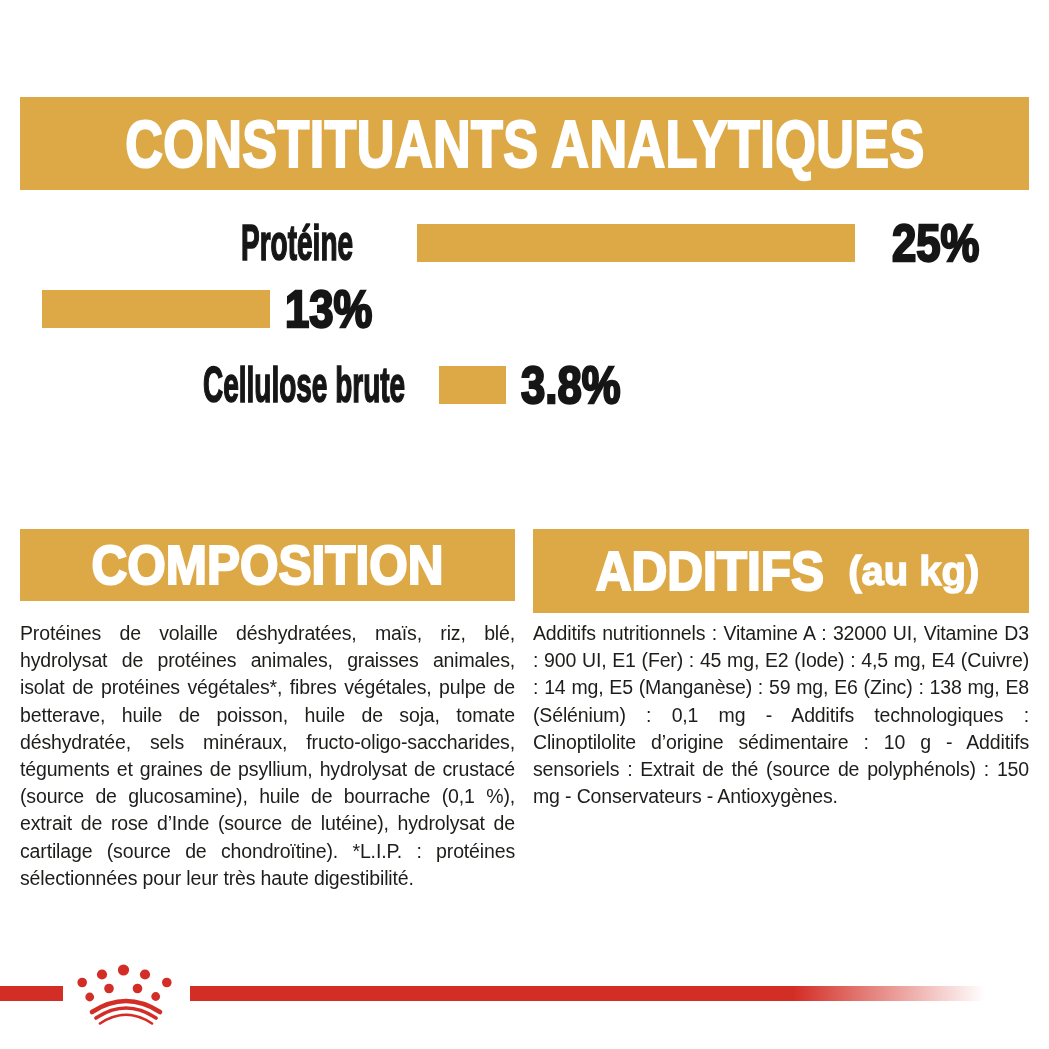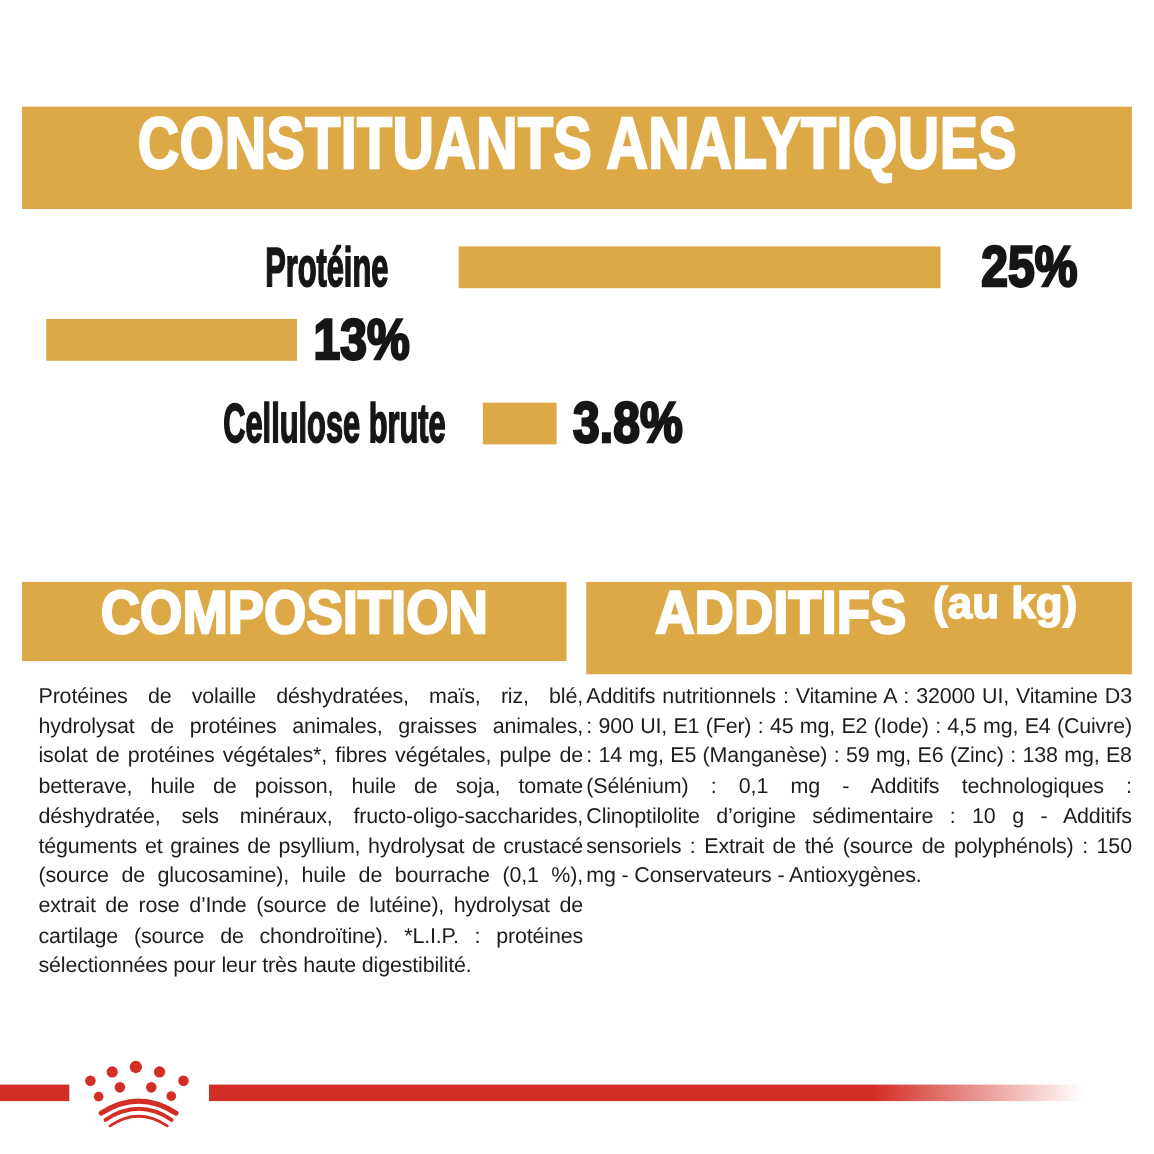--- a/index.html
+++ b/index.html
@@ -6,21 +6,21 @@
     --gold:#DDA946;
     --red:#D32E26;
     --ink:#161616;
   }
   *{margin:0;padding:0;box-sizing:border-box;}
   html,body{background:#fff;}
   body{font-family:"Liberation Sans","DejaVu Sans",sans-serif;}
   .canvas{position:relative;width:1049px;height:1049px;background:#fff;overflow:hidden;}
 
   
-  .gold-band{position:absolute;background:var(--gold);display:flex;justify-content:center;}
+  .gold-band{position:absolute;background:var(--gold);display:flex;align-items:center;justify-content:center;}
   .band-header{left:20px;top:97px;width:1009px;height:93px;}
   .band-composition{left:20px;top:529px;width:495px;height:72px;}
   .band-additifs{left:533px;top:529px;width:496px;height:84px;}
   .band-title{color:#fff;font-weight:700;-webkit-text-stroke:2.2px #fff;white-space:nowrap;display:inline-block;line-height:1;}
   .band-header .band-title{font-size:66px;transform:scaleX(0.79);transform-origin:50% 50%;letter-spacing:0.5px;}
   .section-title{font-size:55px;transform:scaleX(0.90);transform-origin:50% 50%;}
   .title-suffix{font-size:40px;-webkit-text-stroke:1.4px #fff;margin-left:12px;}
 
   
   .chart{position:absolute;left:0;top:210px;width:1049px;height:198px;}
@@ -31,21 +31,21 @@
       transform:scaleX(0.56);transform-origin:100% 50%;}
   .chart-bar{height:38px;background:var(--gold);margin-left:42px;flex:0 0 auto;}
   .chart-value{margin-left:15px;}
   .chart-value > span{display:inline-block;font-size:52px;font-weight:700;color:var(--ink);
       -webkit-text-stroke:2.4px var(--ink);white-space:nowrap;line-height:1;
       transform:scaleX(0.84);transform-origin:0 50%;}
 
   
   .body-text{position:absolute;top:620px;font-size:19.5px;line-height:27.2px;color:#1d1d1b;
       text-align:justify;letter-spacing:-0.15px;}
-  .body-composition{left:20px;width:495px;margin-left:15px;}
+  .body-composition{left:20px;width:495px;}
   .body-additifs{left:533px;width:496px;}
 
   
   .red-line{position:absolute;top:986px;height:15px;}
   .red-line-left{left:0;width:63px;background:var(--red);}
   .red-line-right{left:190px;width:795px;
       background:linear-gradient(to right,var(--red) 0%,var(--red) 76%,rgba(211,46,38,0) 100%);}
   .crown{position:absolute;left:76px;top:956px;}
 </style>
 </head>

